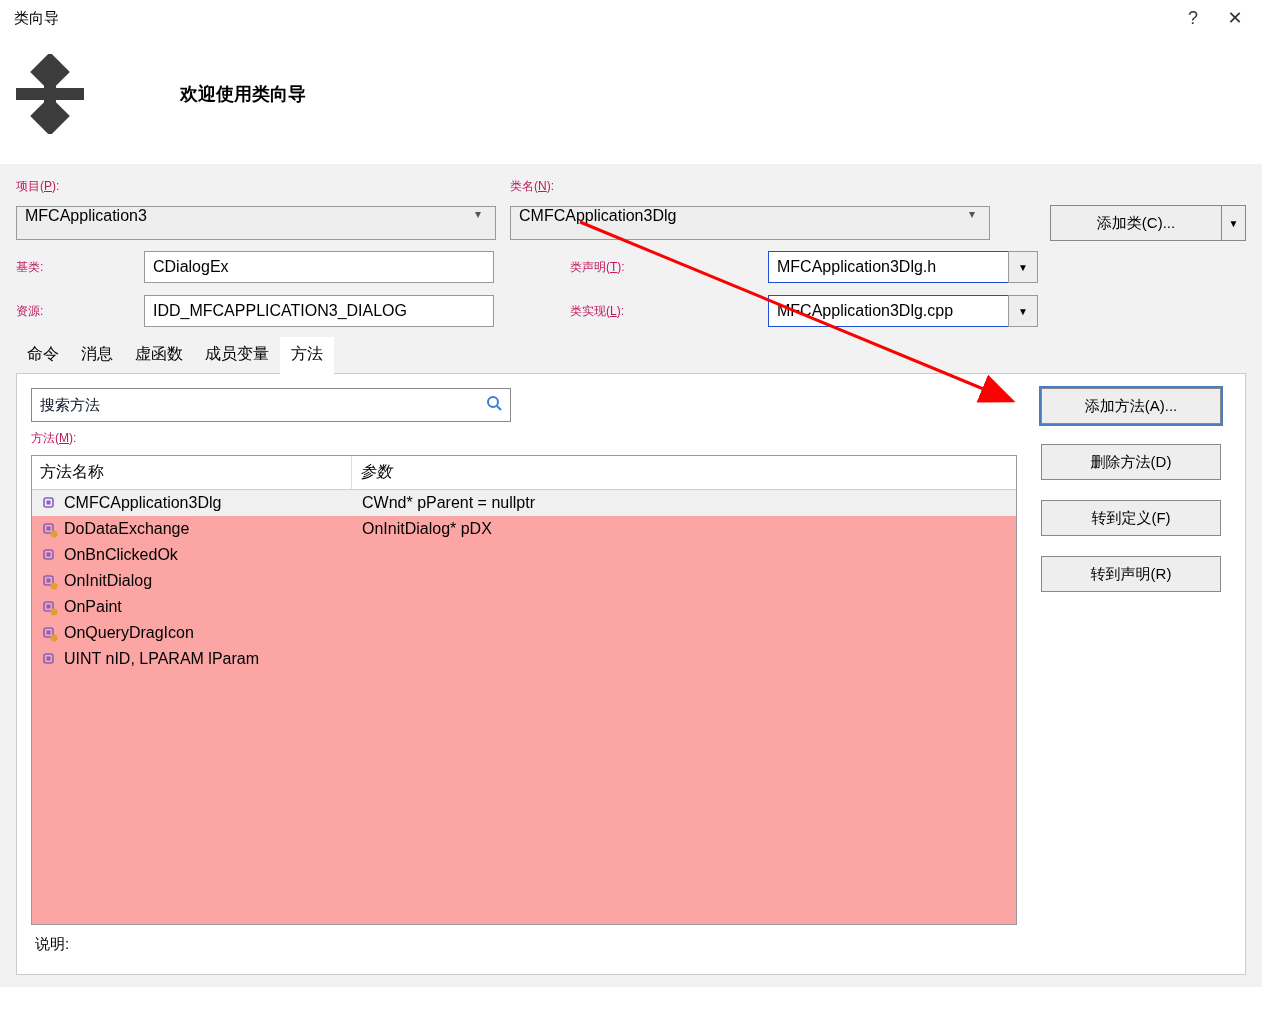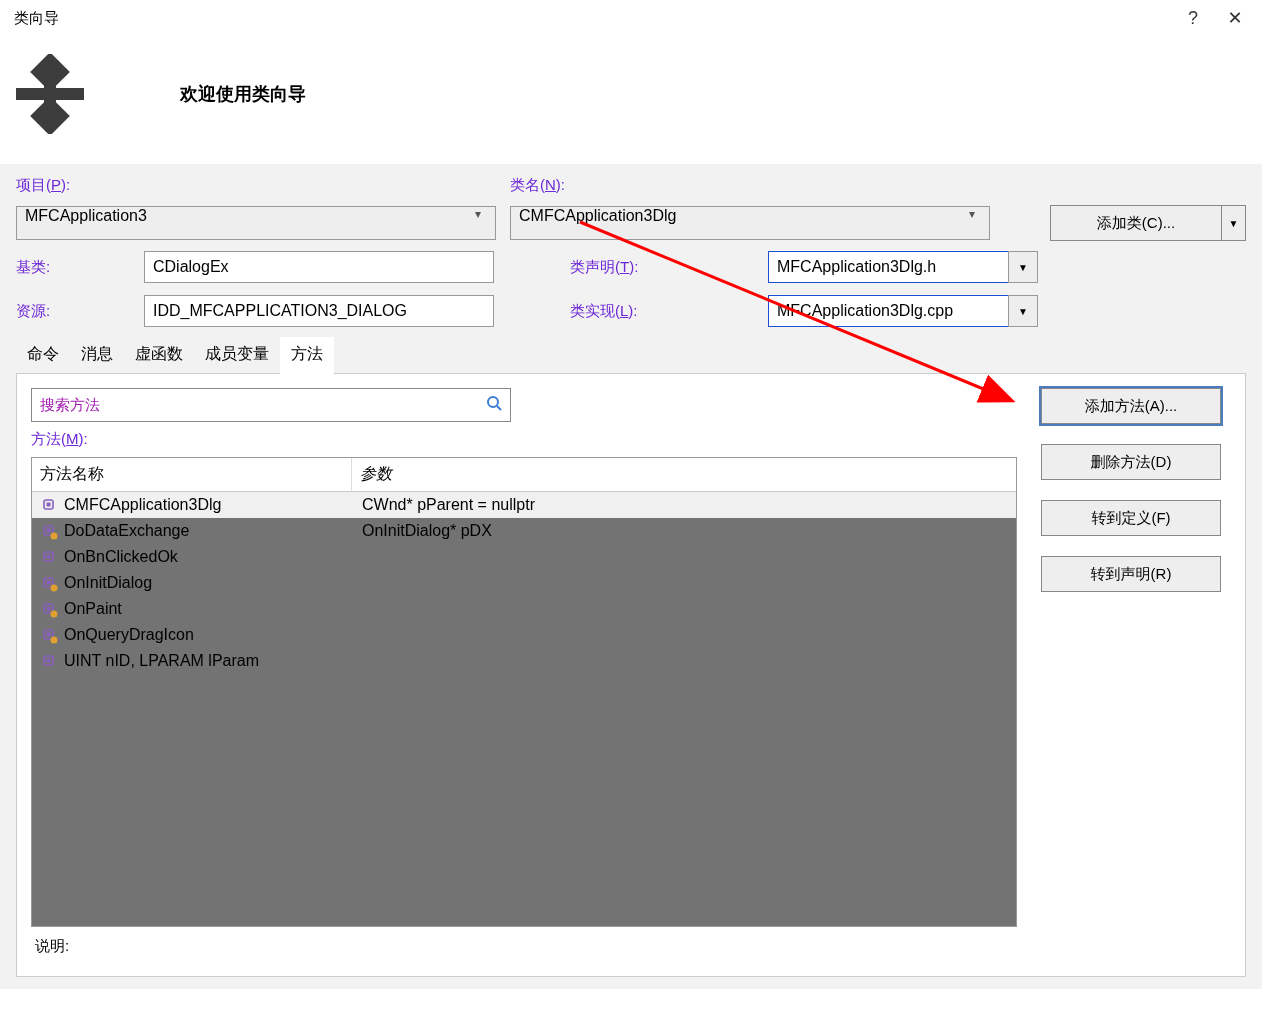--- a/index.html
+++ b/index.html
@@ -17,21 +17,21 @@
     .header h1 { font-size: 18px; font-weight: bold; margin-left: 10px; }
 
     
     .panel { background: #f2f2f2; padding: 12px 16px 12px 16px; border: none; }
 
     .row { display: flex; align-items: center; margin-bottom: 10px; gap: 14px; }
     .col-left { width: 480px; }
     .col-right { width: 480px; }
     .col-action { width: 196px; margin-left: auto; }
 
-    .label { font-size: 15px; color: #6d28d9; display: inline-block; }
+    .label { font-size: 12px; color: #be185d; display: inline-block; }
     .label u { text-decoration: underline; }
 
     .combo, .textbox {
       width: 100%;
       height: 34px;
       border: 1px solid #999;
       background: #fff;
       padding: 0 8px;
       font-size: 16px;
       display: flex;
@@ -71,21 +71,21 @@
     .tabbody .left { flex: 1; }
     .tabbody .right { width: 190px; display: flex; flex-direction: column; gap: 20px; }
 
     .searchbox {
       width: 480px; height: 34px; border: 1px solid #888; background: #fff; display: flex; align-items: center; padding: 0 8px;
       color: #777; justify-content: space-between;
     }
     .searchbox .mag { color: #2a7ad6; font-size: 16px; }
 
     .list {
-      border: 1px solid #999; margin-top: 8px; height: 470px; background: #737373;
+      border: 1px solid #999; margin-top: 8px; height: 470px; background: #fca5a5;
     }
     .listhead { display: flex; background: #fff; border-bottom: 1px solid #ccc; }
     .listhead .c1 { width: 320px; padding: 6px 8px; border-right: 1px solid #ddd; font-size: 16px;}
     .listhead .c2 { flex: 1; padding: 6px 8px; font-size: 16px; font-style: italic; }
 
     .listrow { display: flex; padding: 2px 6px; font-size: 16px; }
     .listrow.selected { background: #f0f0f0; }
     .listrow .icon { width: 22px; display: flex; align-items: center; justify-content: center; }
     .listrow .c1 { width: 298px; padding: 2px 4px; }
     .listrow .c2 { flex: 1; padding: 2px 4px; }
@@ -194,21 +194,21 @@
       <div class="tab">命令</div>
       <div class="tab">消息</div>
       <div class="tab">虚函数</div>
       <div class="tab">成员变量</div>
       <div class="tab active">方法</div>
     </div>
 
   <div class="tabbody">
     <div class="left">
       <div class="searchbox">
-        <span style="color:#a21caf">搜索方法</span>
+        <span style="color:#0f172a">搜索方法</span>
         <span class="mag">
           <svg width="16" height="16" viewBox="0 0 16 16">
               <circle cx="7" cy="7" r="5" stroke="#3b7dd8" stroke-width="2" fill="none"></circle>
               <line x1="11" y1="11" x2="15" y2="15" stroke="#3b7dd8" stroke-width="2"></line>
             </svg>
         </span>
       </div>
 
       <div class="label" style="margin-top:8px">方法(<u>M</u>):</div>
 

